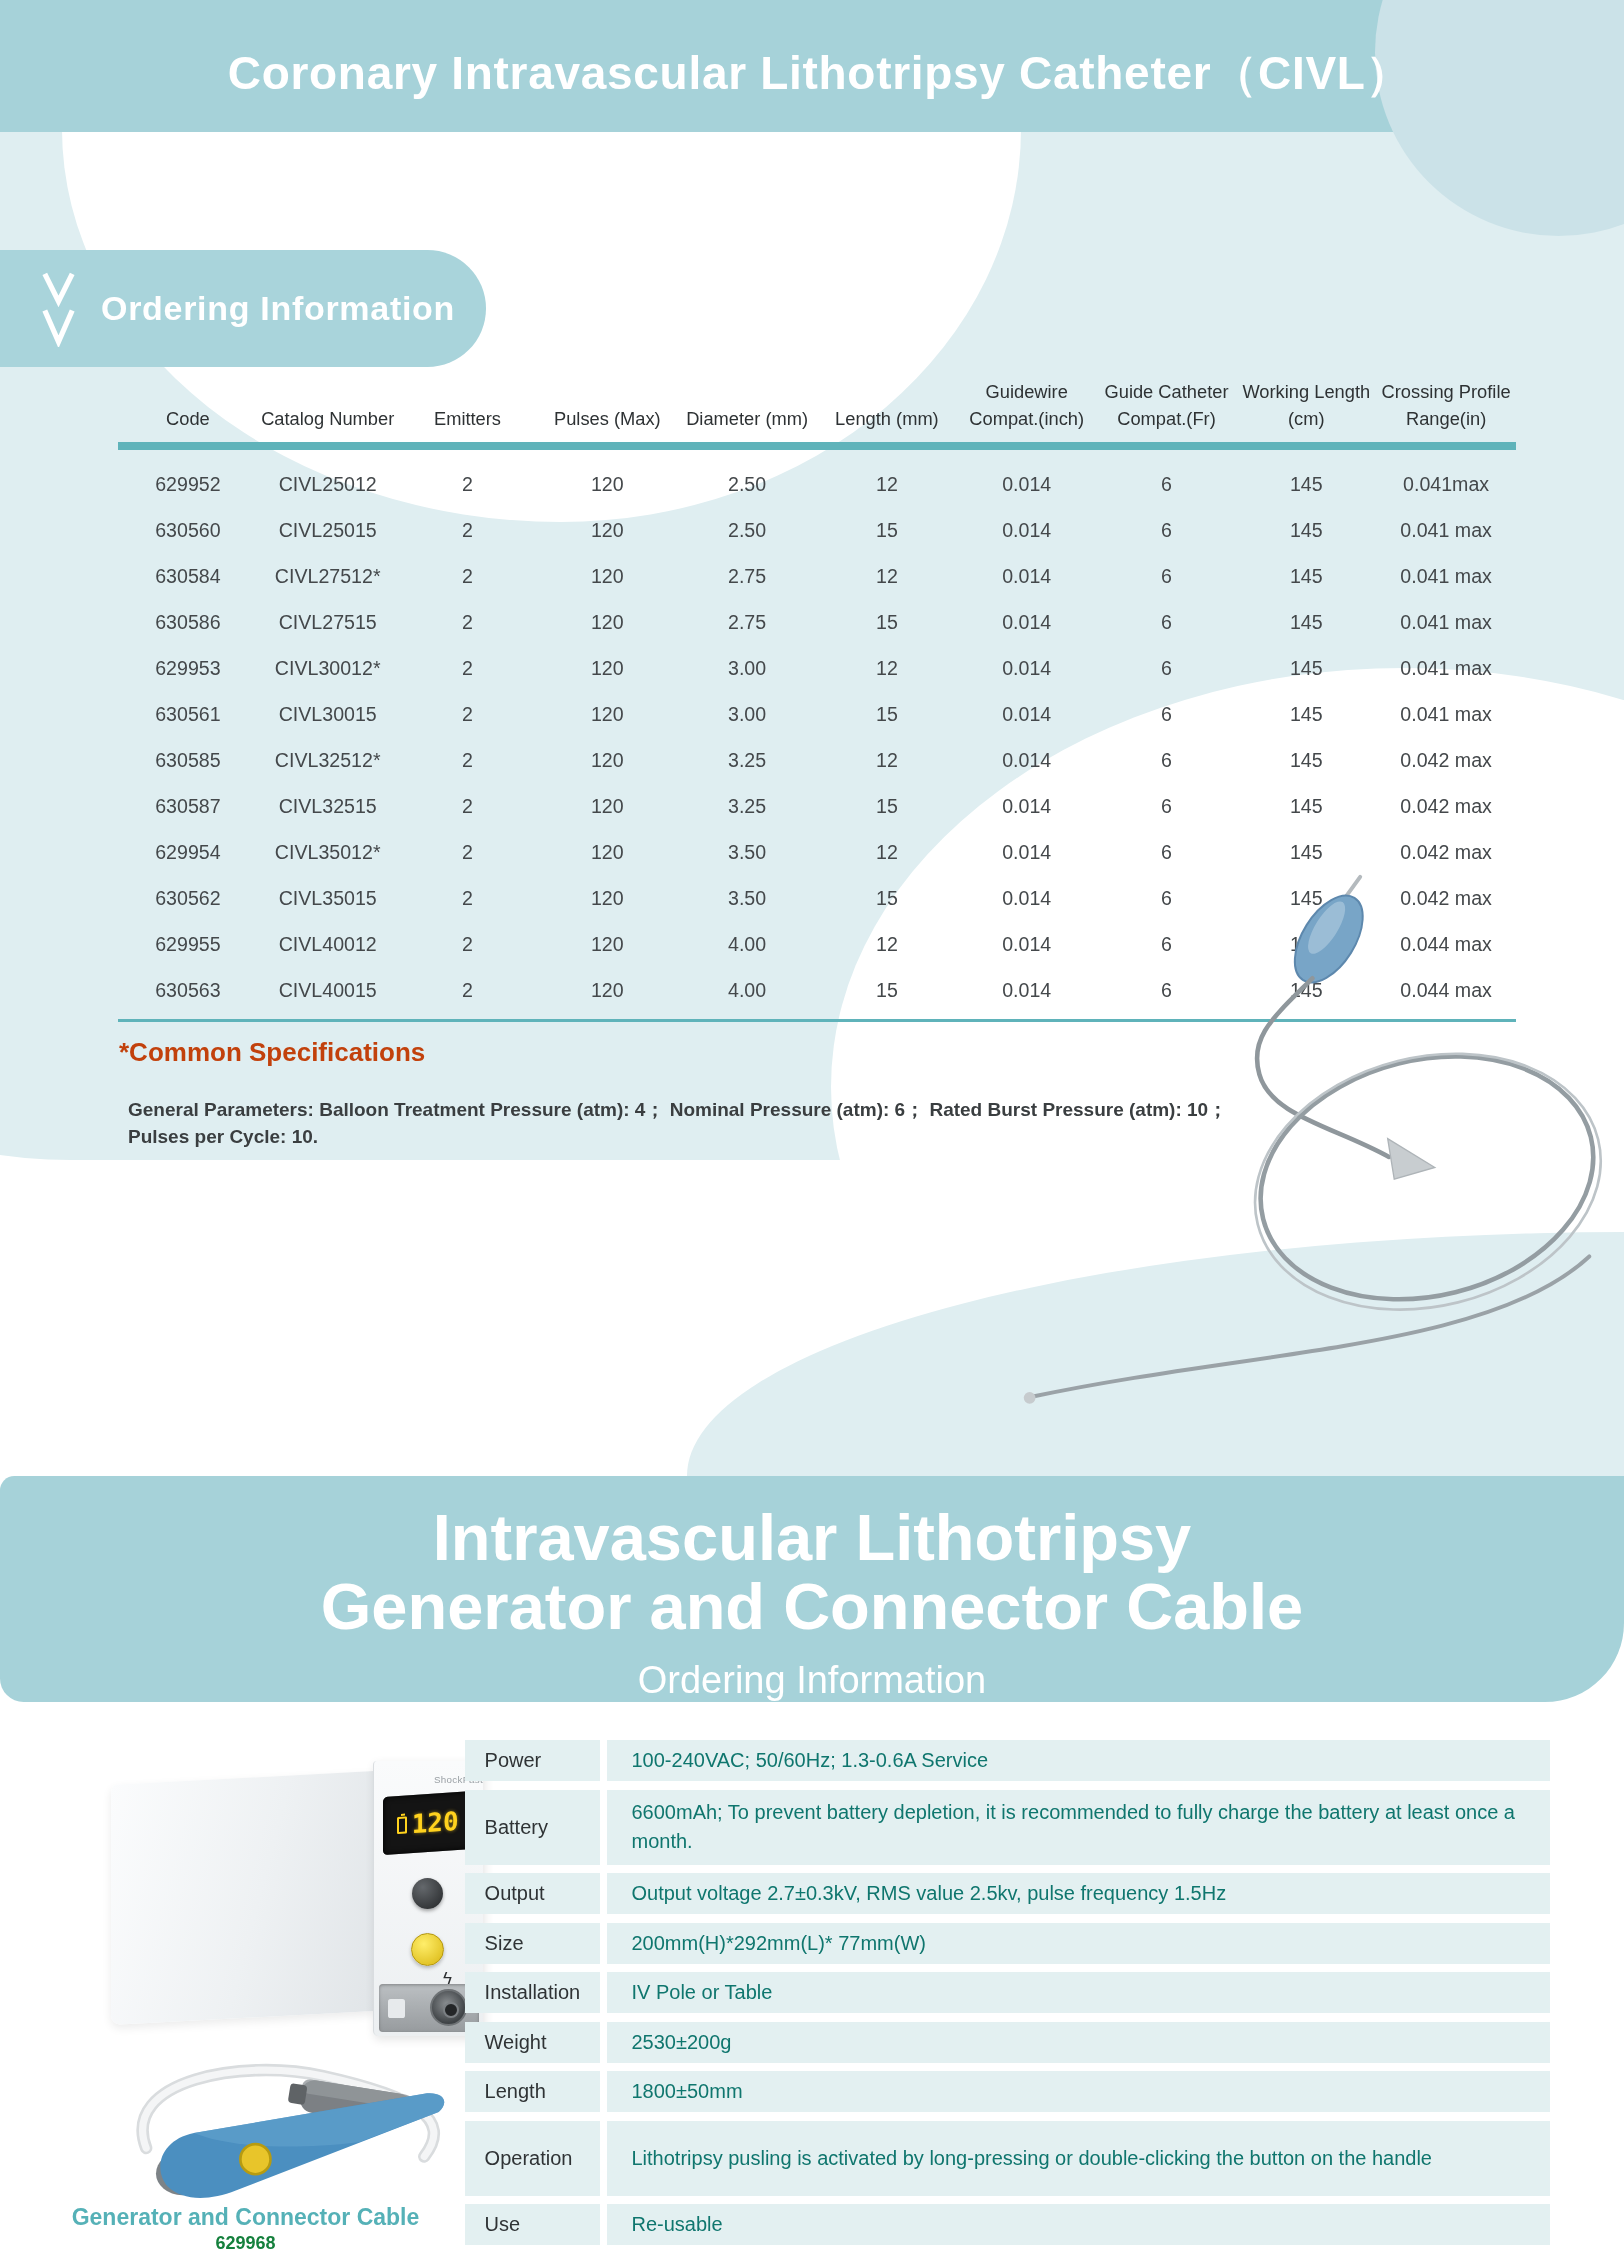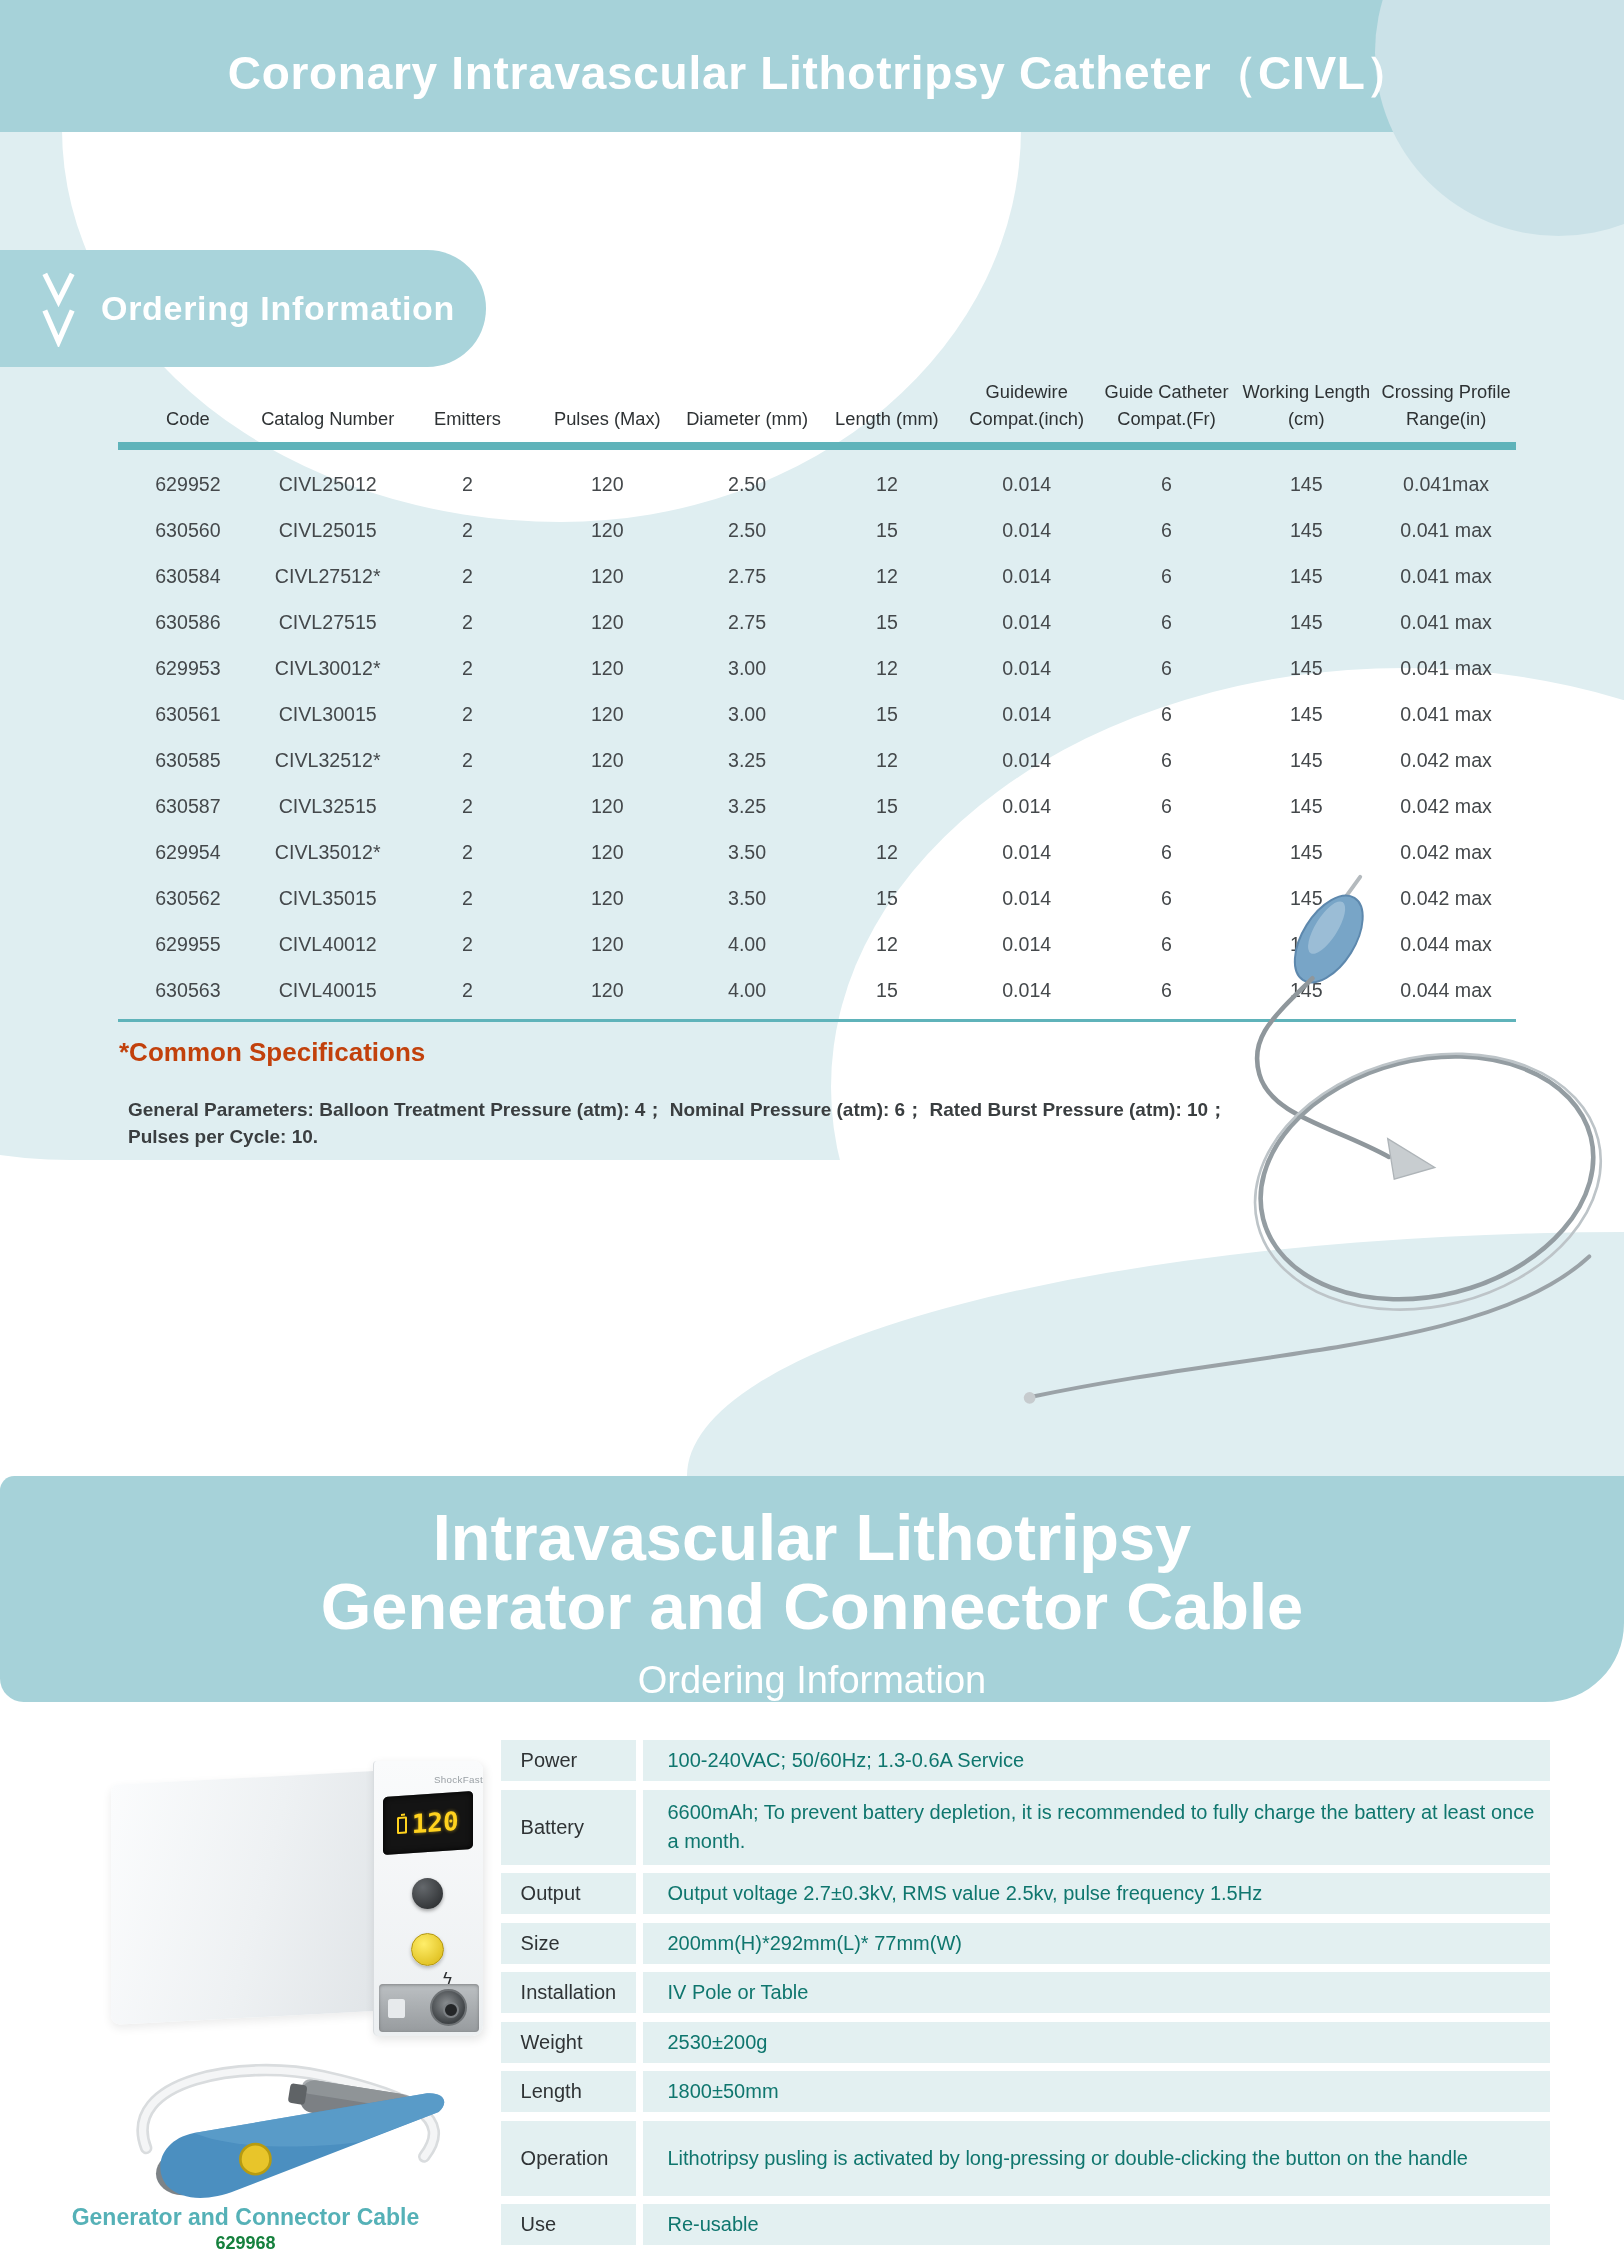--- a/index.html
+++ b/index.html
@@ -50,21 +50,21 @@
   .banner2 .sub{margin-top:17px;font-size:38px;font-weight:400;color:#ffffff;}
   
   .section2{position:absolute;left:0;top:1702px;width:1624px;height:559px;background:#ffffff;z-index:4;}
   
   .specs{position:absolute;left:465px;top:38px;width:1085px;}
   .spec-row{display:flex;margin-bottom:8.5px;}
   .spec-row .lab{flex:0 0 135px;background:#e3f0f1;display:flex;align-items:center;padding-left:19.6px;
     font-size:20px;color:#2f3335;margin-right:6.5px;}
   .spec-row .val{flex:1;background:#e3f0f1;display:flex;align-items:center;padding-left:25px;padding-right:13px;
     font-size:20px;color:#0f766e;line-height:1.45;}
-  .spec-row{height:41px;margin-left:36px;}
+  .spec-row{height:41px;}
   .spec-row.tall{height:75px;}
   .spec-row .lab,.spec-row .val{height:100%;}
   
   .gen{position:absolute;left:111px;top:58px;width:393px;height:283px;}
   .gen .face-l{position:absolute;left:0;top:18.3px;width:263px;height:240px;border-radius:6.5px 0 0 9.2px;
     background:linear-gradient(105deg,#fbfcfd 0%,#eef1f3 55%,#e1e5e8 100%);transform:skewY(-3deg);box-shadow:0 3.9px 9.2px rgba(0,0,0,.08);}
   .gen .face-r{position:absolute;left:262px;top:1.3px;width:110px;height:275px;border-radius:3.9px 9.2px 10.5px 5.2px;
     background:linear-gradient(#fafbfc,#eceff1);border-left:0.7px solid #d9dde0;box-shadow:1.3px 3.9px 9.2px rgba(0,0,0,.10);}
   .gen .brand{position:absolute;left:0;top:13px;width:100%;text-align:right;font-size:9.8px;color:#9aa0a5;letter-spacing:0.3px;}
   .gen .screen{position:absolute;left:9.2px;top:33px;width:90px;height:58px;background:#141414;border-radius:4.6px;

